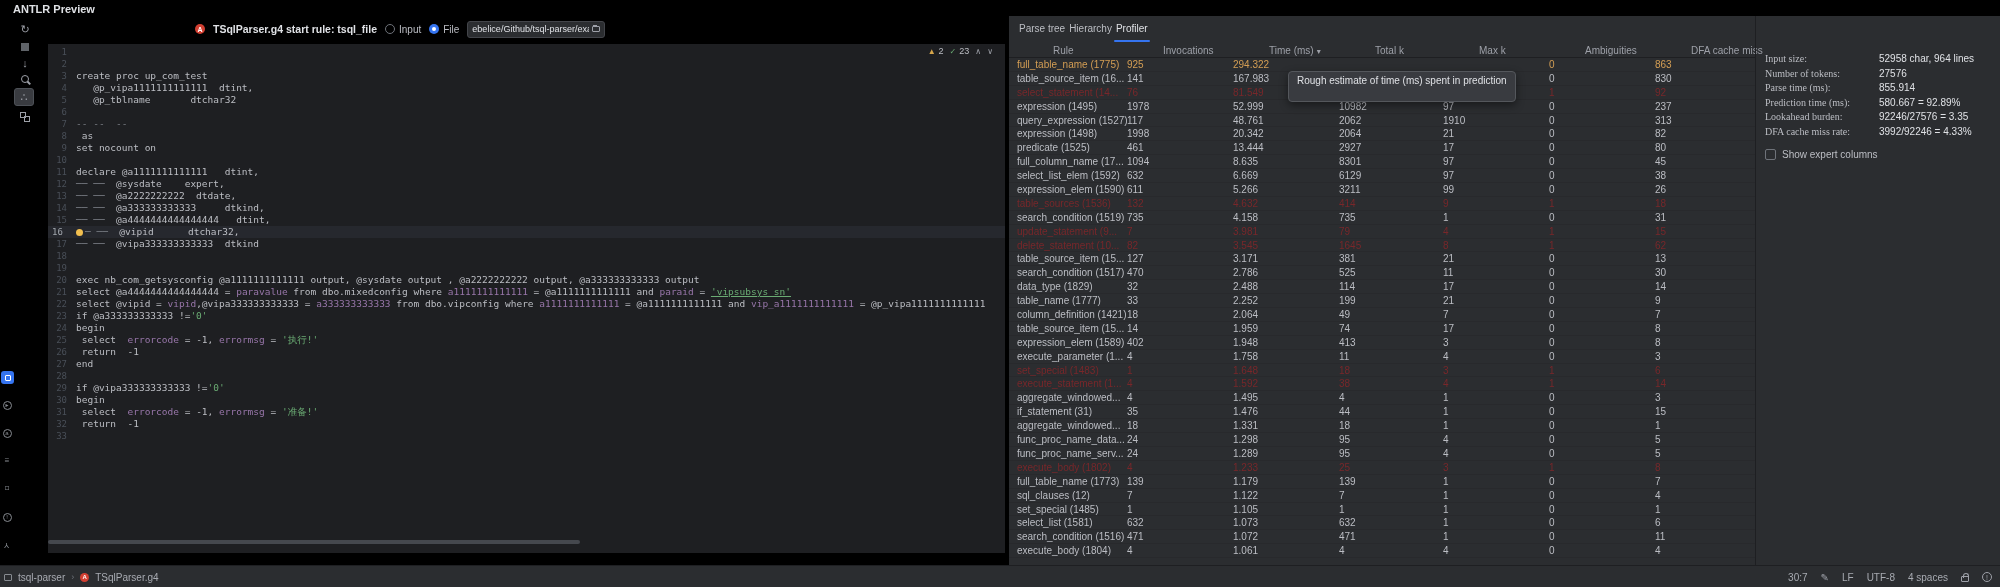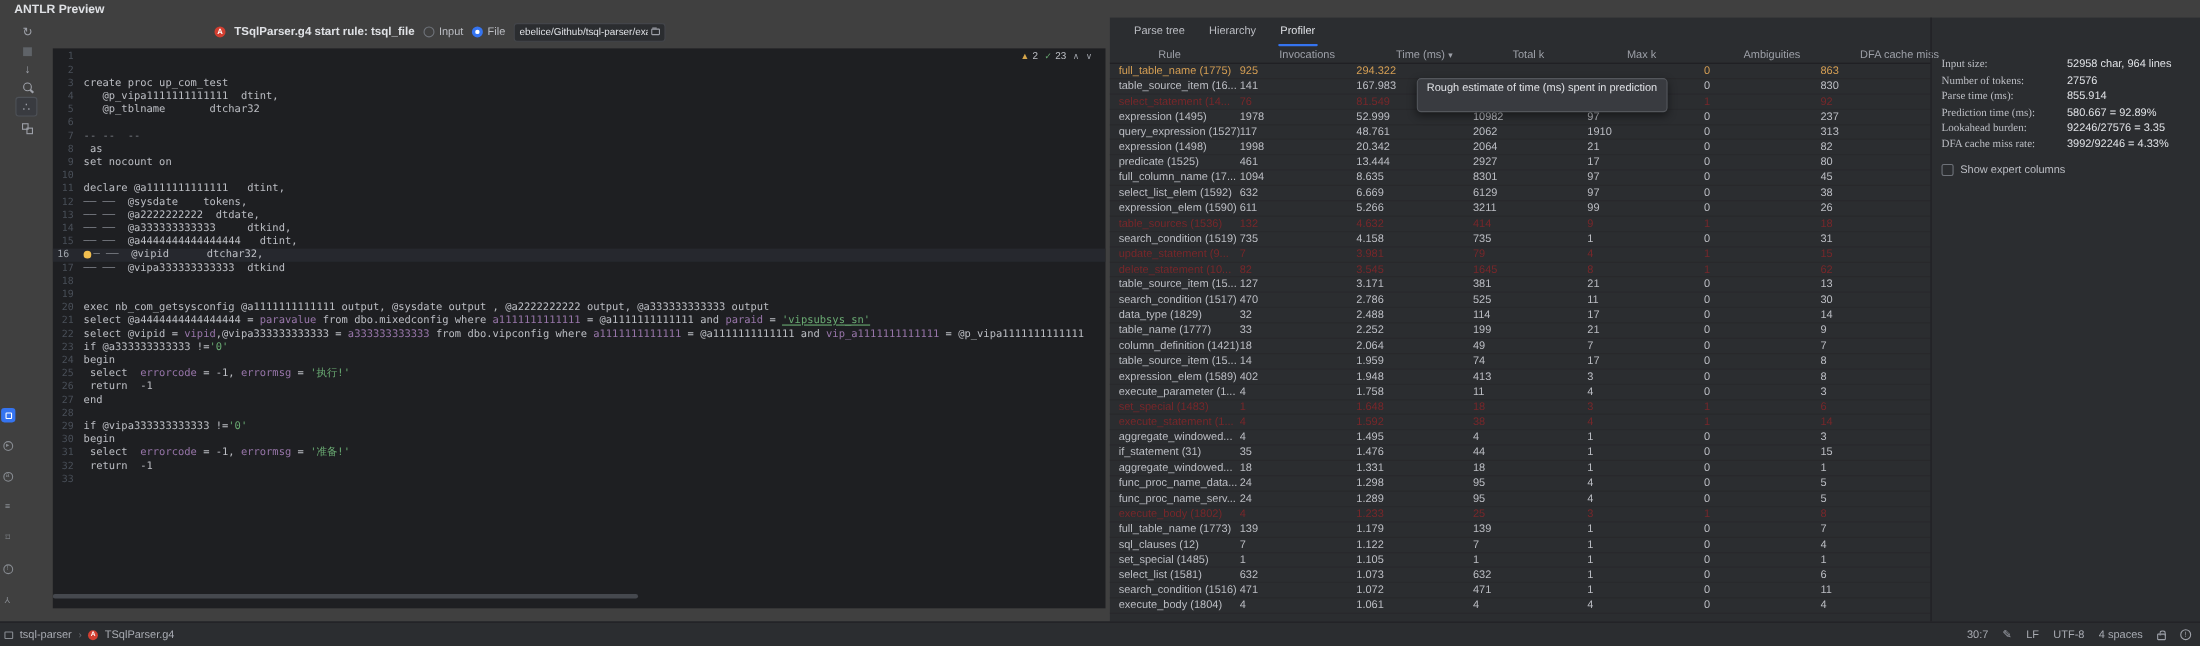--- a/index.html
+++ b/index.html
@@ -1,17 +1,17 @@
 <!DOCTYPE html>
 <html><head>
 <meta charset="utf-8">
 <style>
   * { margin:0; padding:0; box-sizing:border-box; }
   html,body { background:#191a1c; }
-  .page { position:relative; width:2000px; height:587px; background:#404040; overflow:hidden;
+  .page { position:relative; width:2000px; height:587px; background:#000000; overflow:hidden;
           font-family:"Liberation Sans", sans-serif; color:#bcbec4; }
 
   
   .apptitle { position:absolute; left:13px; top:3px; font-size:11px; font-weight:bold; color:#dfe1e5; }
 
   
   .abar { position:absolute; left:0; top:0; width:13px; height:565px; }
   .abar-btn { position:absolute; left:1px; width:12px; height:12px; display:flex; align-items:center;
               justify-content:center; color:#878b91; font-size:8px; line-height:1; }
   .abar-btn.active { width:13px; height:13px; background:#3574f0; border-radius:3px; }
@@ -62,21 +62,21 @@
   .bulb { display:inline-block; width:7px; height:7px; border-radius:50%; background:#f2bf4f;
           margin-right:2px; vertical-align:-1px; }
   .insp { position:absolute; right:12px; top:2px; display:flex; align-items:center; gap:6px;
           font-size:9px; color:#bcbec4; font-family:"Liberation Sans",sans-serif; }
   .warn-tri { color:#d5a54a; font-size:8px; } .ok-ch { color:#6aab73; font-size:8px; }
   .chev { color:#9da0a8; font-size:8px; }
   .hscroll { position:absolute; left:0px; bottom:9px; width:532px; height:4px; background:#45484e; border-radius:2px; }
 
   
   .rpanel { position:absolute; left:1009px; top:16px; width:991px; height:549px; background:#2b2d30; }
-  .tabs { position:absolute; left:20px; top:2px; height:24px; display:flex; gap:18px; }
+  .tabs { position:absolute; left:8px; top:2px; height:24px; display:flex; }
   .tab { font-size:10px; color:#bcbec4; padding:5px 2px; position:relative; white-space:nowrap; }
   .tab.active { color:#dfe1e5; }
   .tab.active::after { content:""; position:absolute; left:0; right:0; bottom:0; height:2px;
                        background:#3574f0; border-radius:1px; }
   .ptable { position:absolute; left:0; top:28px; width:746px; }
   .prow { display:grid; grid-template-columns:110px 106px 106px 104px 106px 106px 100px;
           height:13.9px; line-height:13.9px; font-size:10px; padding-left:8px;
           border-bottom:1px solid #28292c; }
   .prow > div { overflow:hidden; white-space:nowrap; }
   .prow.head { color:#9da0a8; border-bottom:1px solid #1e1f22; height:14px;padding-left:44px; }
@@ -180,21 +180,21 @@
         <div class="cl"><span class="ln">2</span></div>
         <div class="cl"><span class="ln">3</span><span class="d">create proc up_com_test</span></div>
         <div class="cl"><span class="ln">4</span><span class="d">   @p_vipa1111111111111  dtint,</span></div>
         <div class="cl"><span class="ln">5</span><span class="d">   @p_tblname       dtchar32</span></div>
         <div class="cl"><span class="ln">6</span></div>
         <div class="cl"><span class="ln">7</span><span class="c">-- --  --</span></div>
         <div class="cl"><span class="ln">8</span><span class="d"> as</span></div>
         <div class="cl"><span class="ln">9</span><span class="d">set nocount on</span></div>
         <div class="cl"><span class="ln">10</span></div>
         <div class="cl"><span class="ln">11</span><span class="d">declare @a1111111111111   dtint,</span></div>
-        <div class="cl"><span class="ln">12</span><span class="c">── ── </span><span class="d"> @sysdate    tokens,</span></div>
+        <div class="cl"><span class="ln">12</span><span class="c">── ── </span><span class="d"> @sysdate    expert,</span></div>
         <div class="cl"><span class="ln">13</span><span class="c">── ── </span><span class="d"> @a2222222222  dtdate,</span></div>
         <div class="cl"><span class="ln">14</span><span class="c">── ── </span><span class="d"> @a333333333333     dtkind,</span></div>
         <div class="cl"><span class="ln">15</span><span class="c">── ── </span><span class="d"> @a4444444444444444   dtint,</span></div>
         <div class="cl hl"><span class="ln">16</span><span class="bulb"></span><span class="c">─ ── </span><span class="d"> @vipid      dtchar32,</span></div>
         <div class="cl"><span class="ln">17</span><span class="c">── ── </span><span class="d"> @vipa333333333333  dtkind</span></div>
         <div class="cl"><span class="ln">18</span></div>
         <div class="cl"><span class="ln">19</span></div>
         <div class="cl"><span class="ln">20</span><span class="d">exec nb_com_getsysconfig @a1111111111111 output, @sysdate output , @a2222222222 output, @a333333333333 output</span></div>
         <div class="cl"><span class="ln">21</span><span class="d">select @a4444444444444444 = </span><span class="p">paravalue</span><span class="d"> from dbo.mixedconfig where </span><span class="p">a1111111111111</span><span class="d"> = @a1111111111111 and </span><span class="p">paraid</span><span class="d"> = </span><span class="su">'vipsubsys_sn'</span></div>
         <div class="cl"><span class="ln">22</span><span class="d">select @vipid = </span><span class="p">vipid</span><span class="d">,@vipa333333333333 = </span><span class="p">a333333333333</span><span class="d"> from dbo.vipconfig where </span><span class="p">a1111111111111</span><span class="d"> = @a1111111111111 and </span><span class="p">vip_a1111111111111</span><span class="d"> = @p_vipa1111111111111</span></div>

